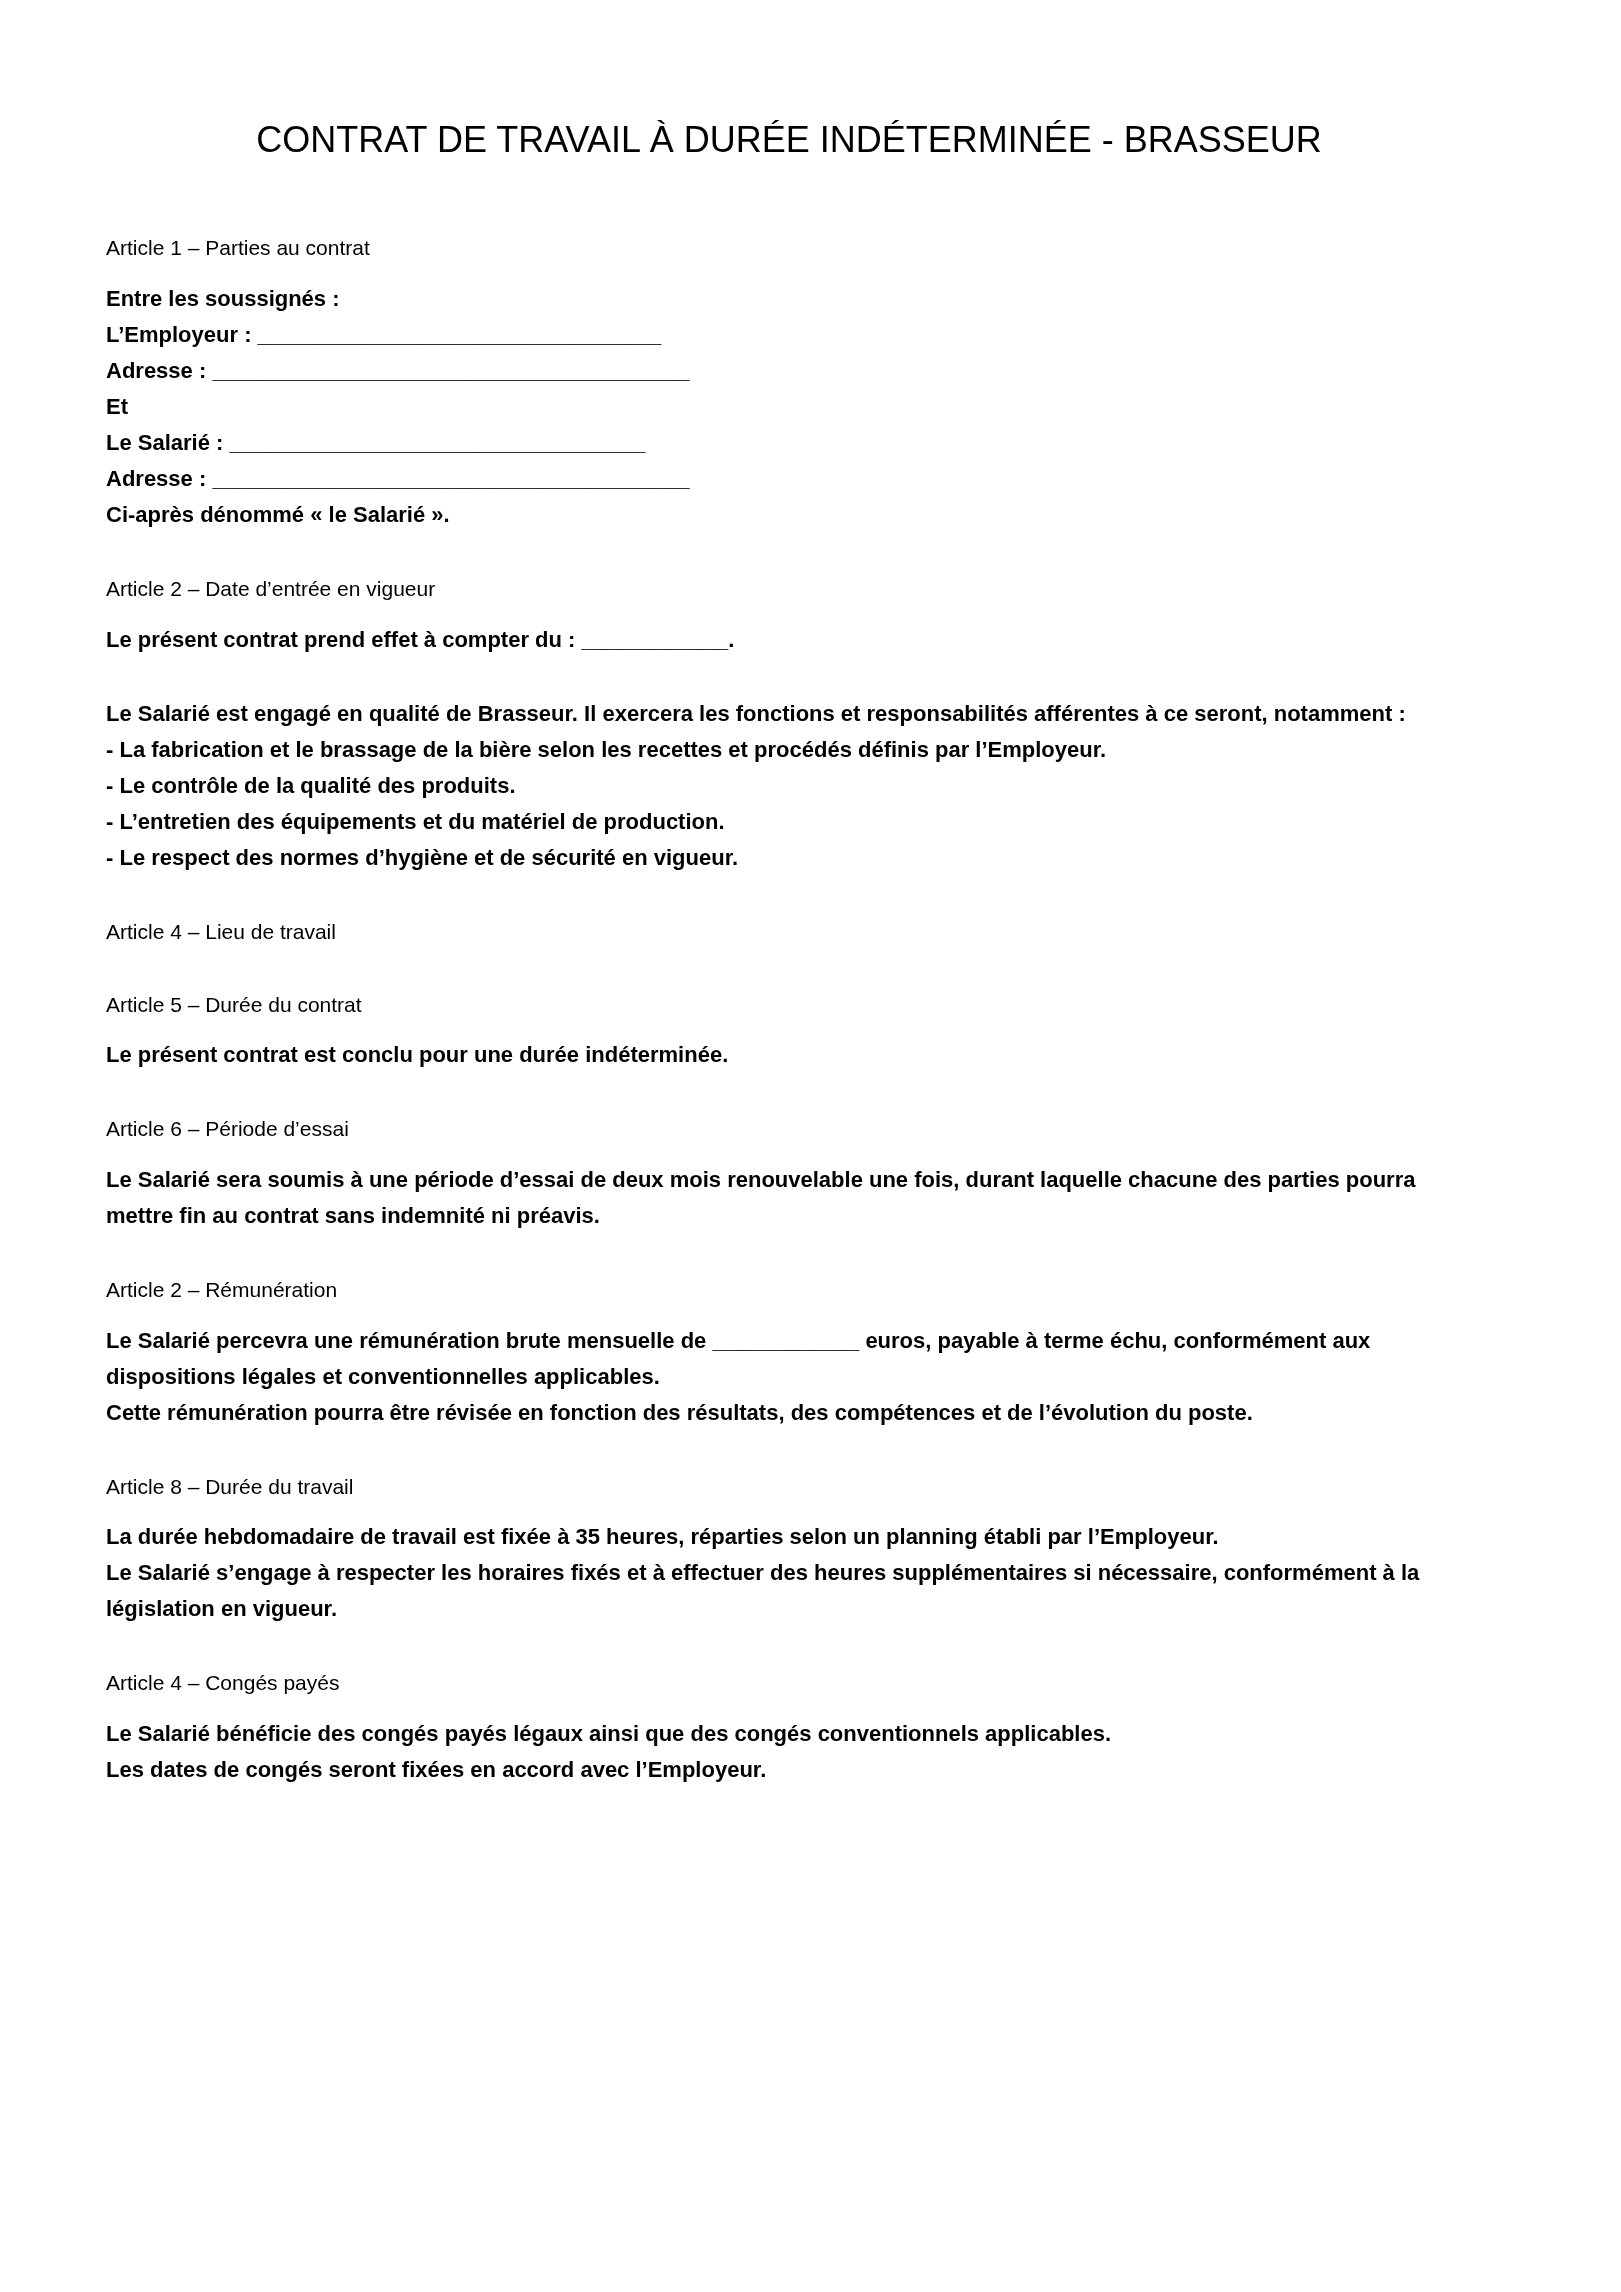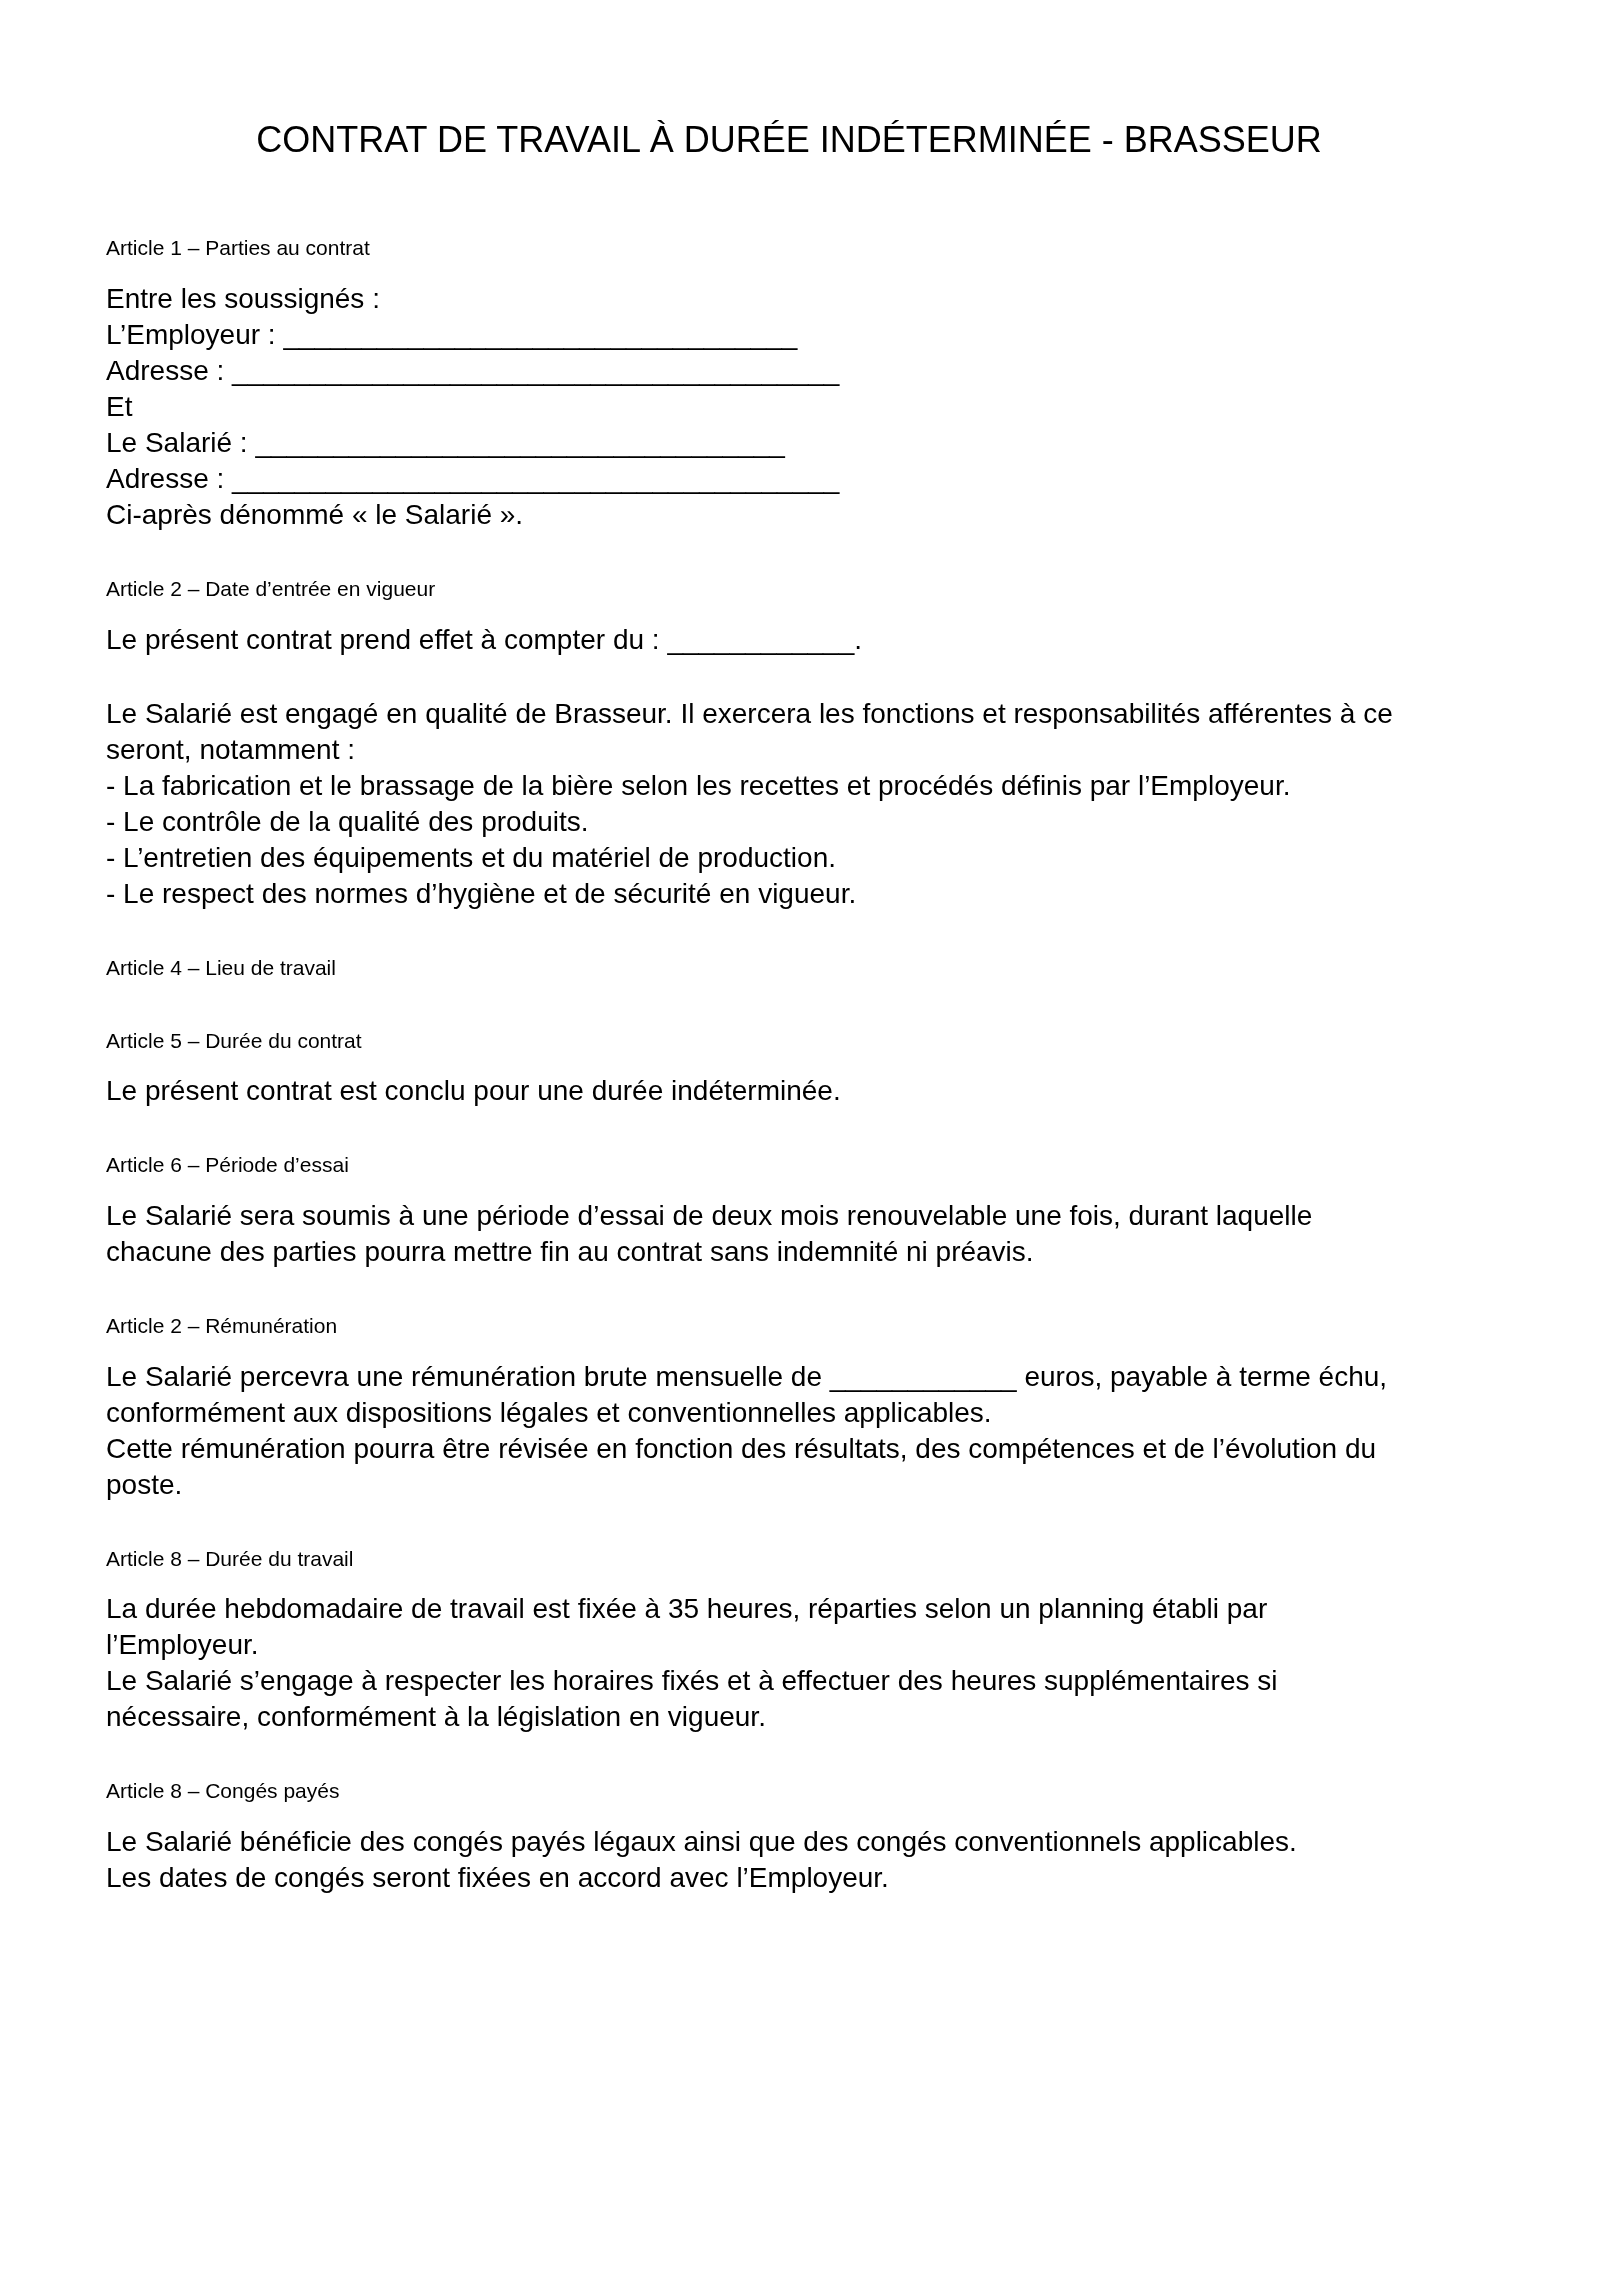--- a/index.html
+++ b/index.html
@@ -32,22 +32,23 @@
   .section {
     margin: 0 0 38px 0;
   }
   .heading {
     font-size: 21px;
     font-weight: 400;
     line-height: 35px;
     margin: 0 0 15.7px 0;
   }
   .section-body {
-    font-size: 28px;
+    font-size: 22px;
     line-height: 36px;
+    font-weight: bold;
   }
   .line {
     margin: 0;
     padding: 0;
   }
 </style>
 </head>
 <body>
 
 <div class="page">
@@ -111,21 +112,21 @@
 
   <section class="section">
     <h2 class="heading">Article 8 – Durée du travail</h2>
     <div class="section-body">
           <p class="line">La durée hebdomadaire de travail est fixée à 35 heures, réparties selon un planning établi par l’Employeur.</p>
           <p class="line">Le Salarié s’engage à respecter les horaires fixés et à effectuer des heures supplémentaires si nécessaire, conformément à la législation en vigueur.</p>
         </div>
   </section>
 
   <section class="section">
-    <h2 class="heading">Article 8 – Congés payés</h2>
+    <h2 class="heading">Article 4 – Congés payés</h2>
     <div class="section-body">
           <p class="line">Le Salarié bénéficie des congés payés légaux ainsi que des congés conventionnels applicables.</p>
           <p class="line">Les dates de congés seront fixées en accord avec l’Employeur.</p>
         </div>
   </section>
 </main>
 </div>
 
 
 </body></html>

